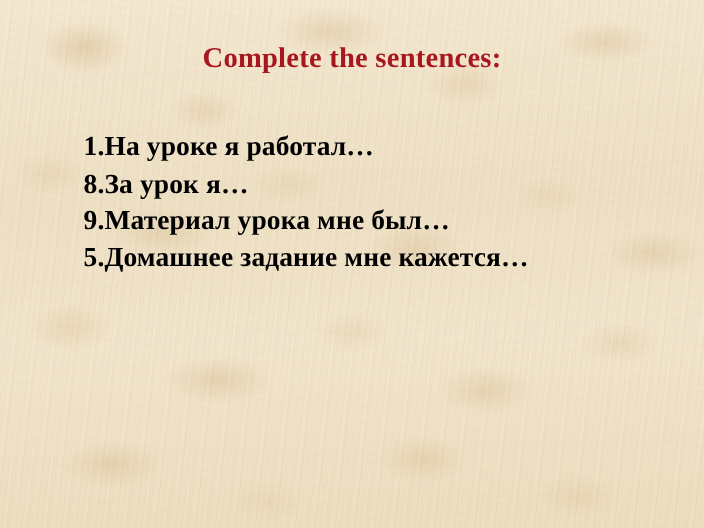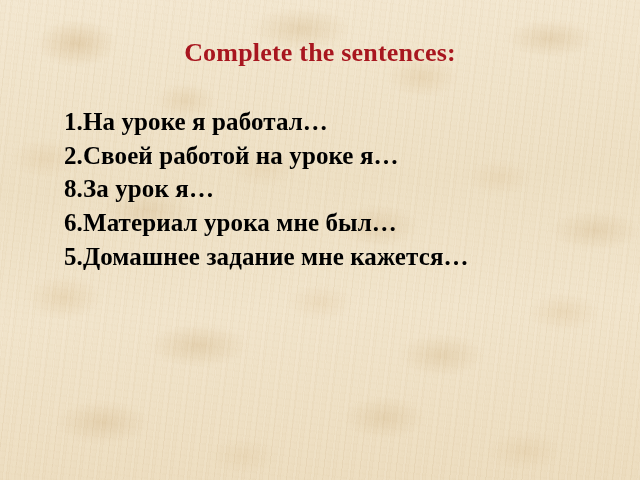--- a/index.html
+++ b/index.html
@@ -100,21 +100,21 @@
     letter-spacing: 0.2px;
     white-space: nowrap;
   }
 
   #sentence-list {
     position: absolute;
     top: 101px;
     left: 60px;
     width: 560px;
     list-style: none;
-    margin: 4px;
+    margin: 16px;
     padding: 0;
   }
 
   #sentence-list li {
     color: #000000;
     font-family: "Liberation Serif", "DejaVu Serif", serif;
     font-weight: bold;
     font-size: 25px;
     line-height: 33.7px;
     white-space: nowrap;
@@ -124,20 +124,19 @@
 </head>
 <body>
 
 <div id="slide">
   <div id="content">
 
     <div id="slide-title">Complete the sentences:</div>
 
     <ul id="sentence-list">
       <li>1.На уроке я работал…</li>
-      <li>2.Своей работой на уроке я…</li>
       <li>8.За урок я…</li>
-      <li>6.Материал урока мне был…</li>
+      <li>9.Материал урока мне был…</li>
       <li>5.Домашнее задание мне кажется…</li>
     </ul>
 
   </div>
 </div>
 
 </body></html>

